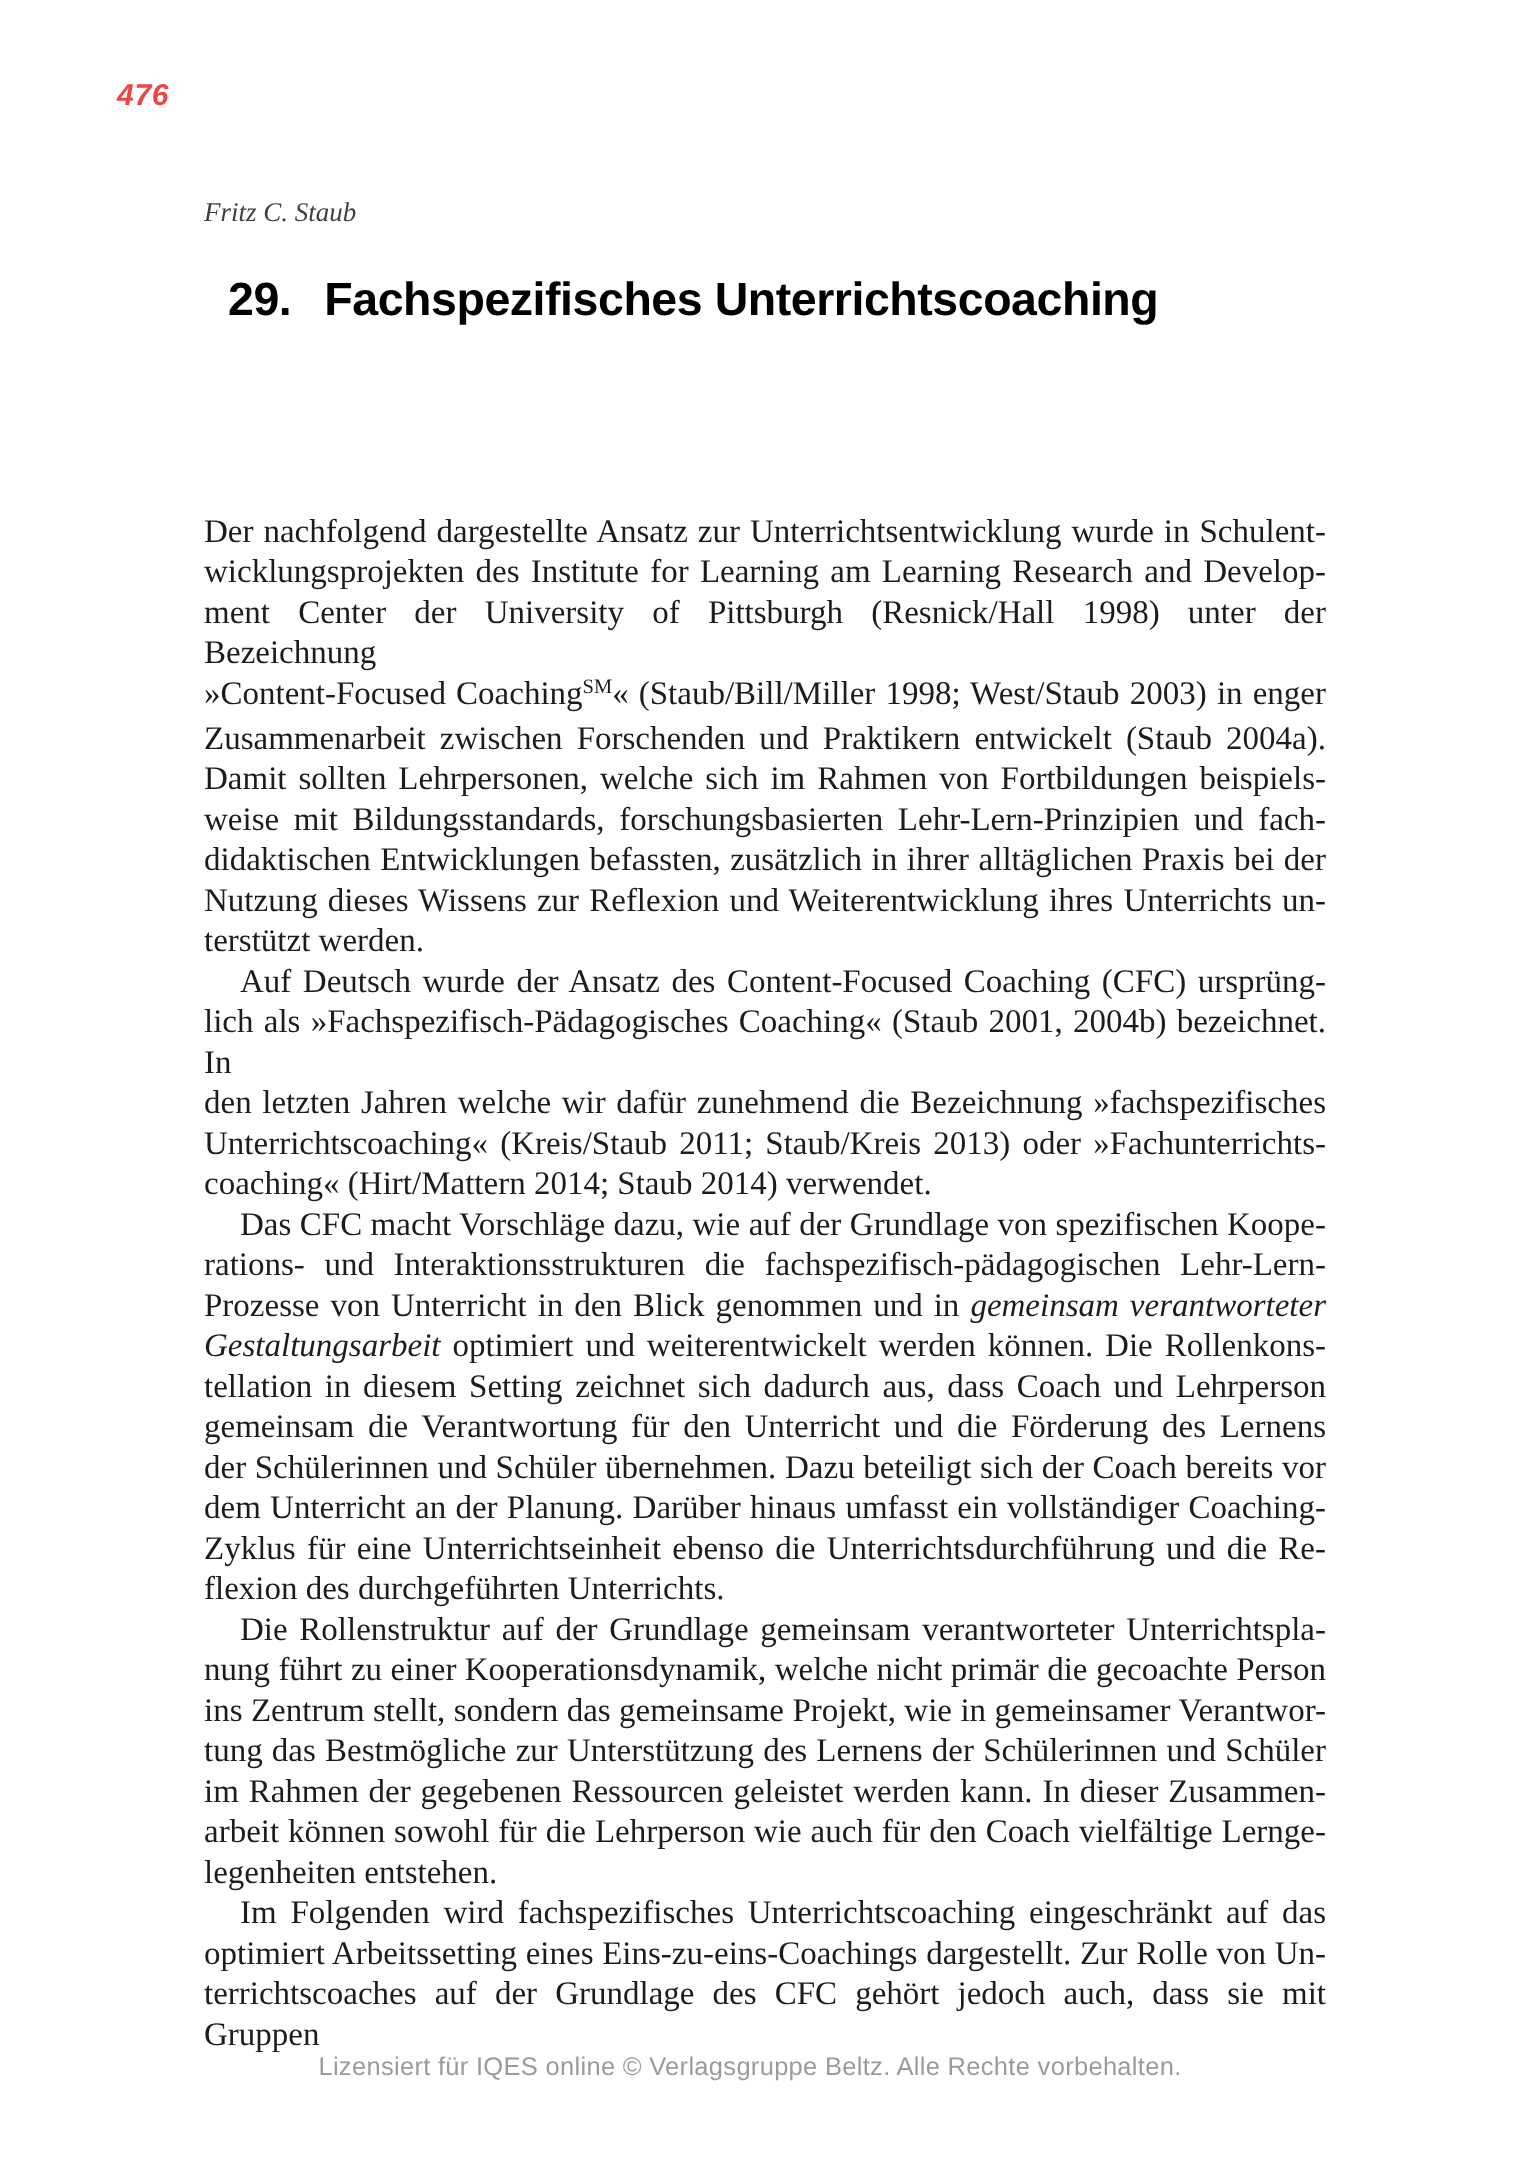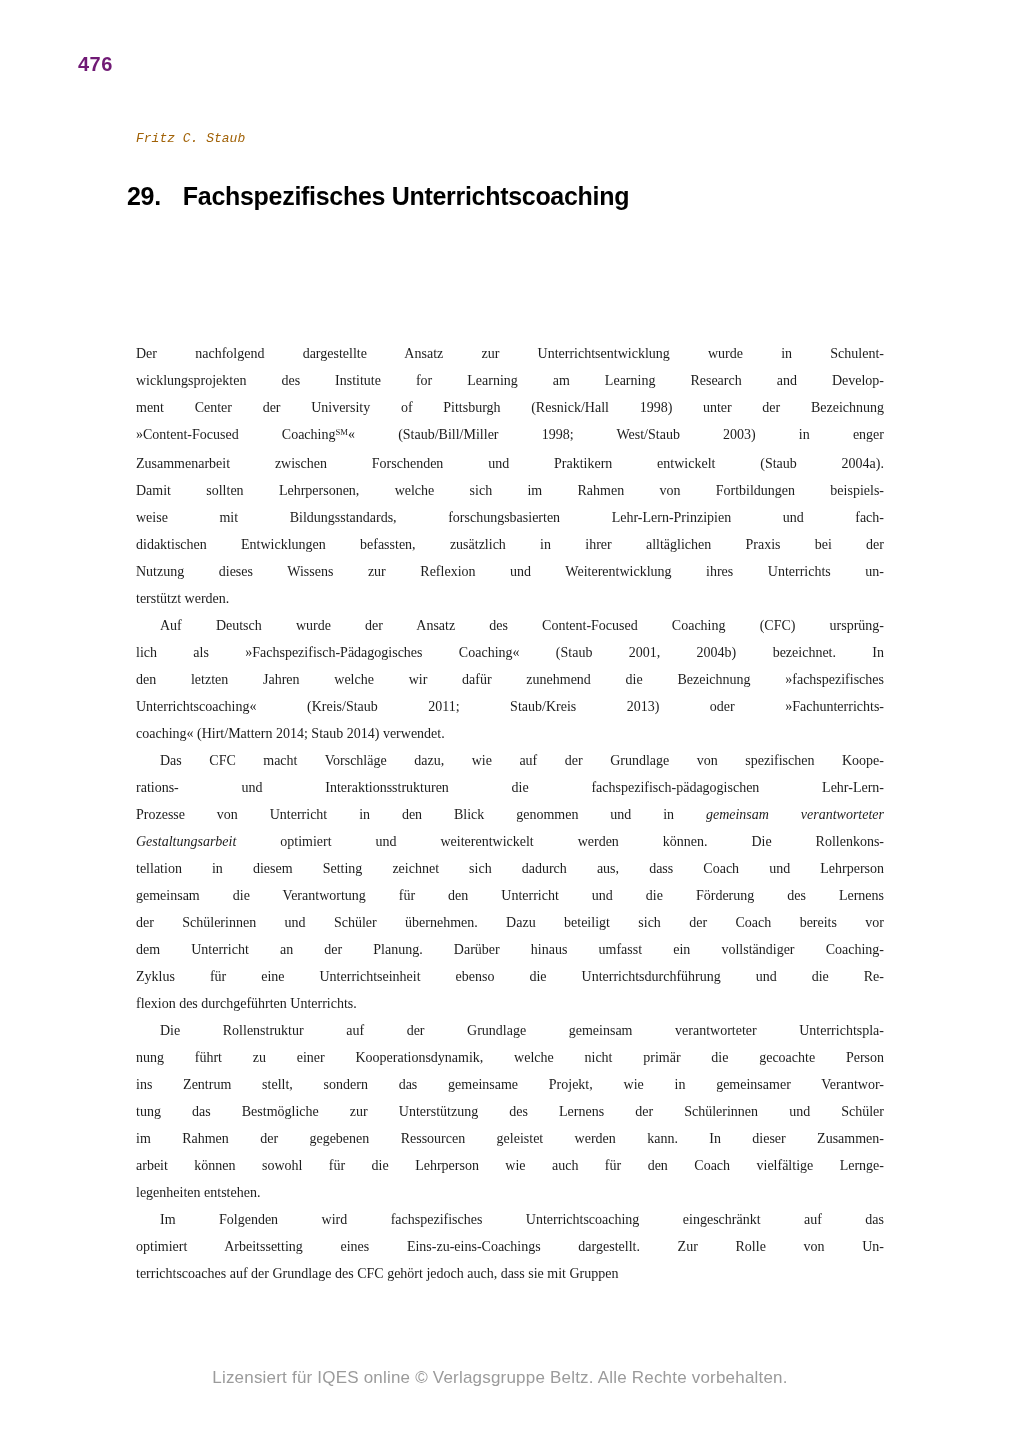--- a/index.html
+++ b/index.html
@@ -12,50 +12,51 @@
     overflow: hidden;
     font-family: "Liberation Serif", serif;
   }
   .page-number {
     position: absolute;
     left: 78px;
     top: 53px;
     font-family: "Liberation Sans", sans-serif;
     font-weight: bold;
     font-size: 20px;
-    color: #701a75;
+    color: #ef4444;
     letter-spacing: 0.5px;
+    font-style: italic;
   }
   .author {
     position: absolute;
     left: 136px;
     top: 131px;
-    font-family: Liberation Mono, monospace;
+    font-family: Liberation Serif, serif;
     font-style: italic;
-    font-size: 13px;
-    color: #a16207;
+    font-size: 18px;
+    color: #404040;
   }
   .heading {
     position: absolute;
-    left: 127px;
+    left: 152px;
     top: 182px;
     font-family: "Liberation Sans", sans-serif;
     font-weight: bold;
-    font-size: 25px;
+    font-size: 31px;
     color: #000000;
     letter-spacing: -0.3px;
     white-space: nowrap;
   }
   .heading .chapter-number { margin-right: 22px; }
   .body-text {
     position: absolute;
     left: 136px;
     top: 340px;
     width: 748px;
-    font-size: 14px;
+    font-size: 22px;
     line-height: 27px;
     color: #1c1c1c;
   }
   .line {
     text-align: justify;
     text-align-last: justify;
   }
   .line.last {
     text-align: justify;
     text-align-last: left;

